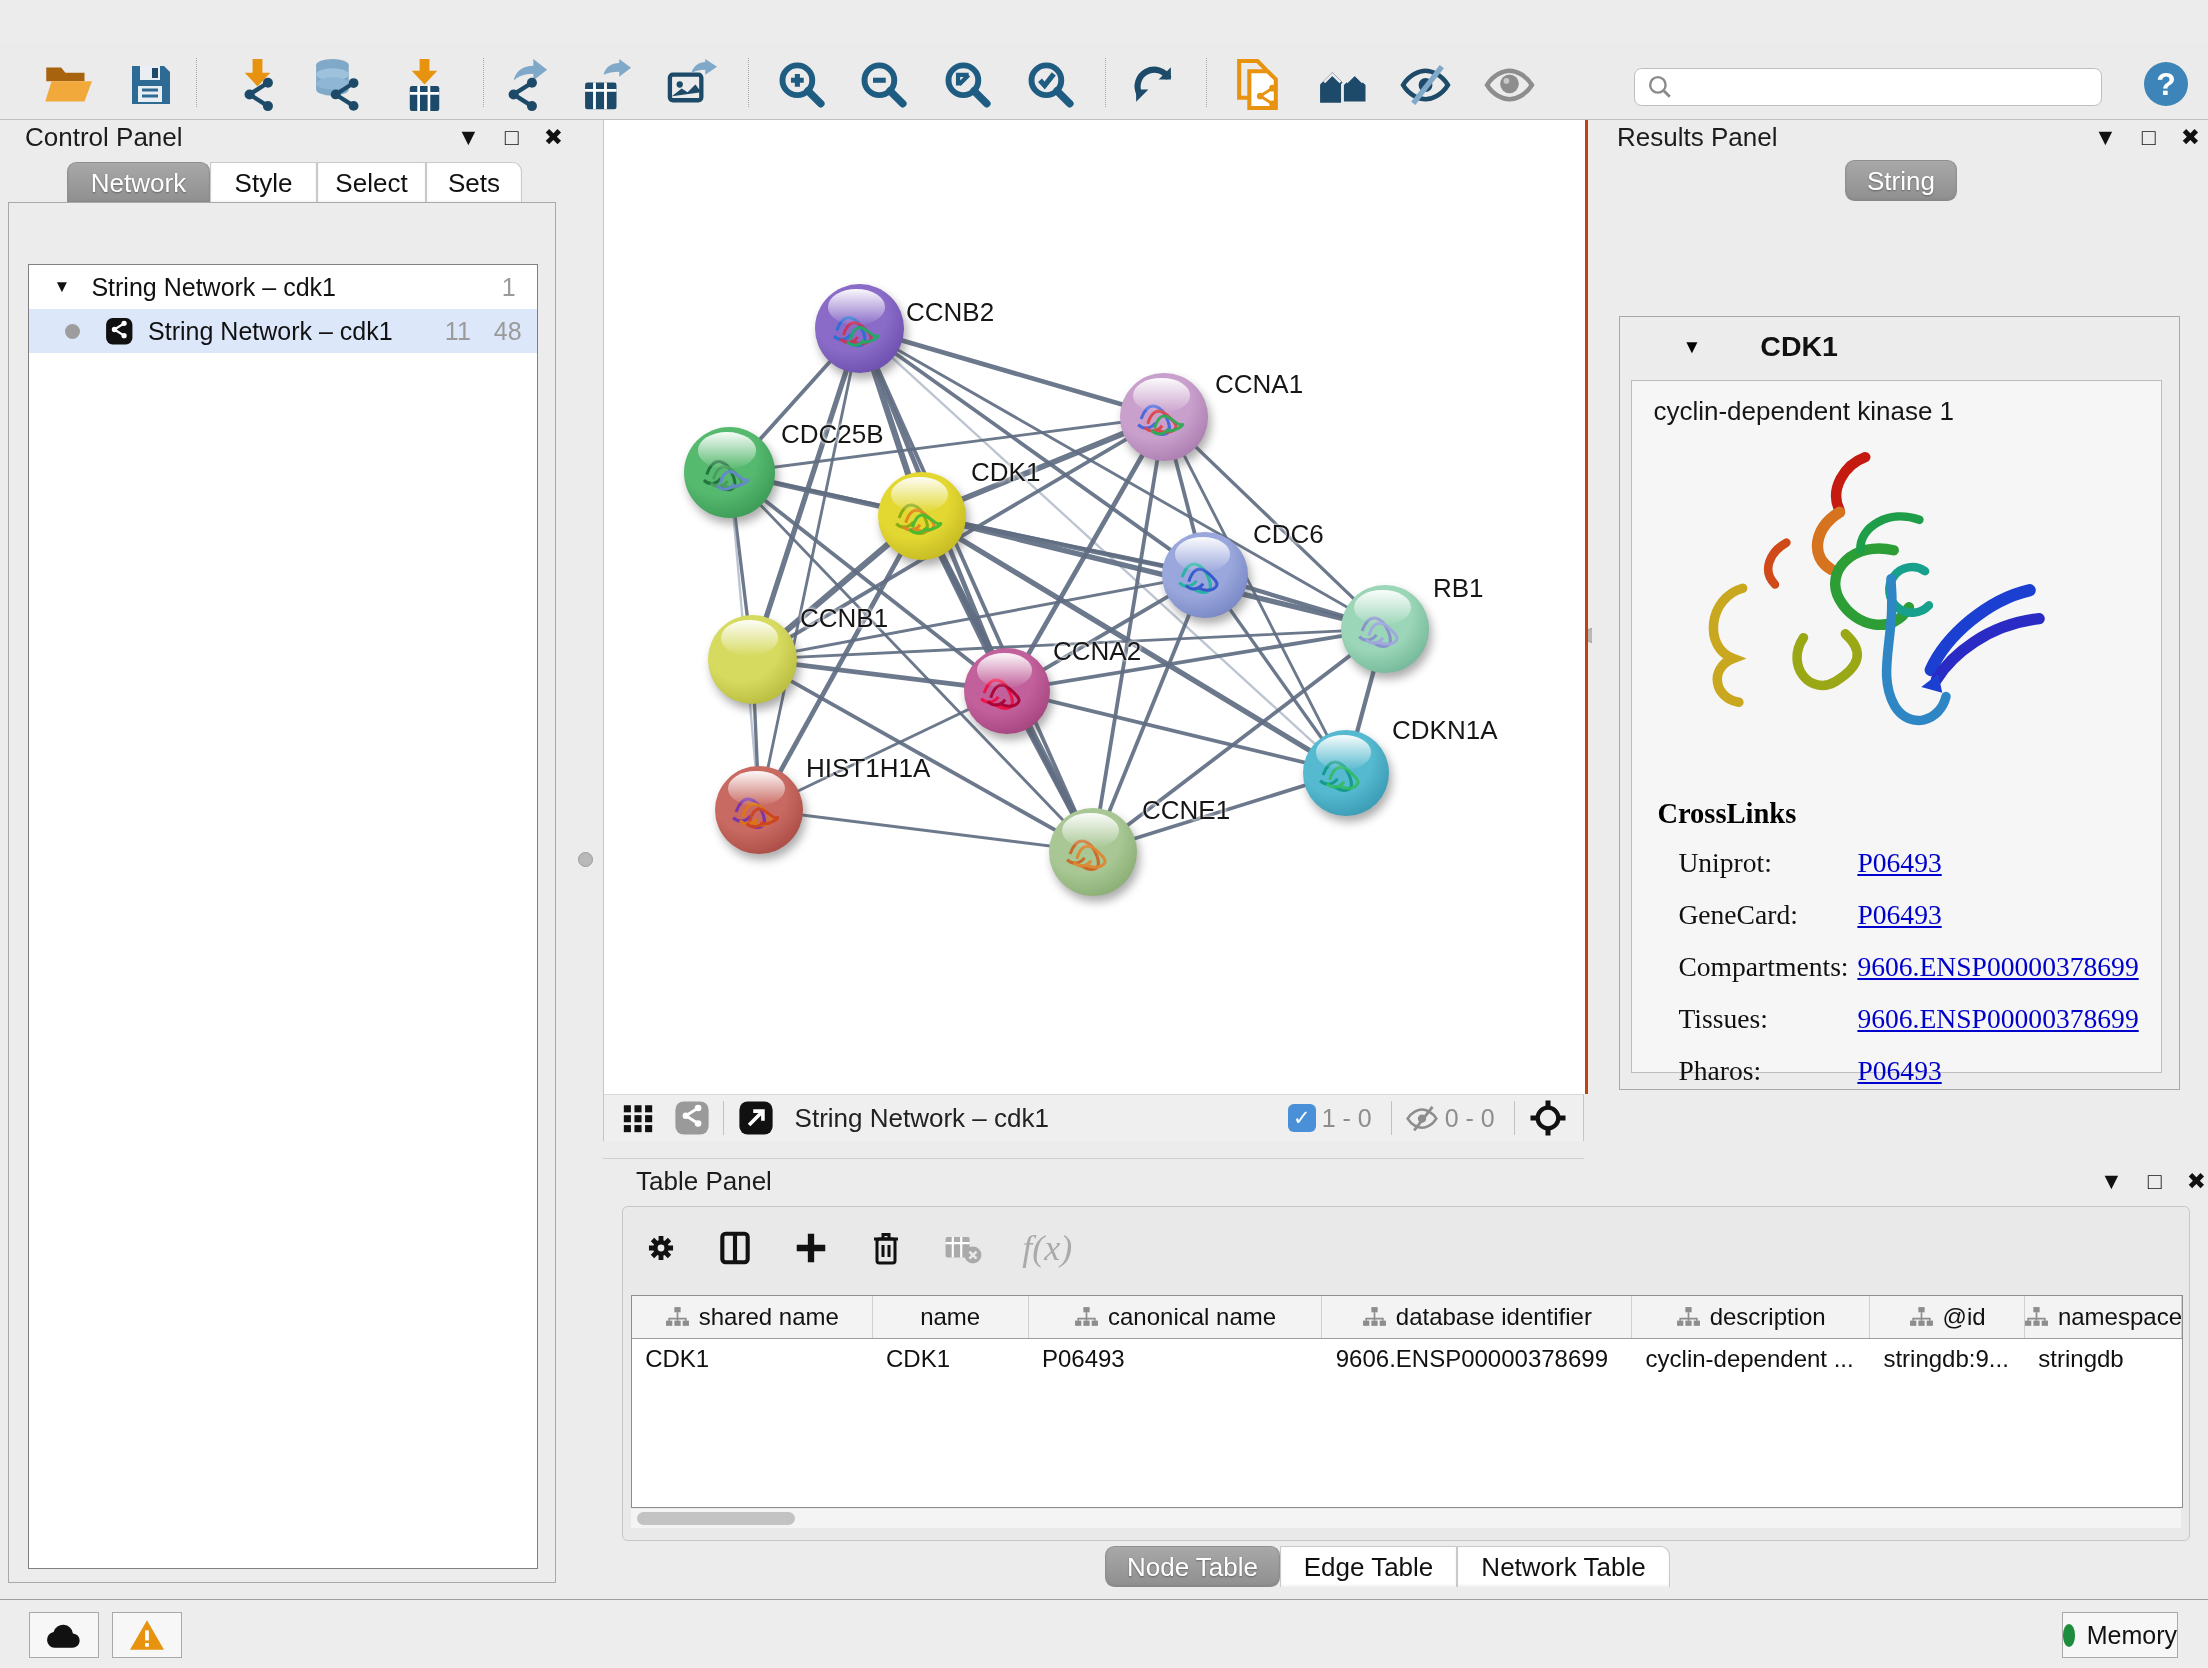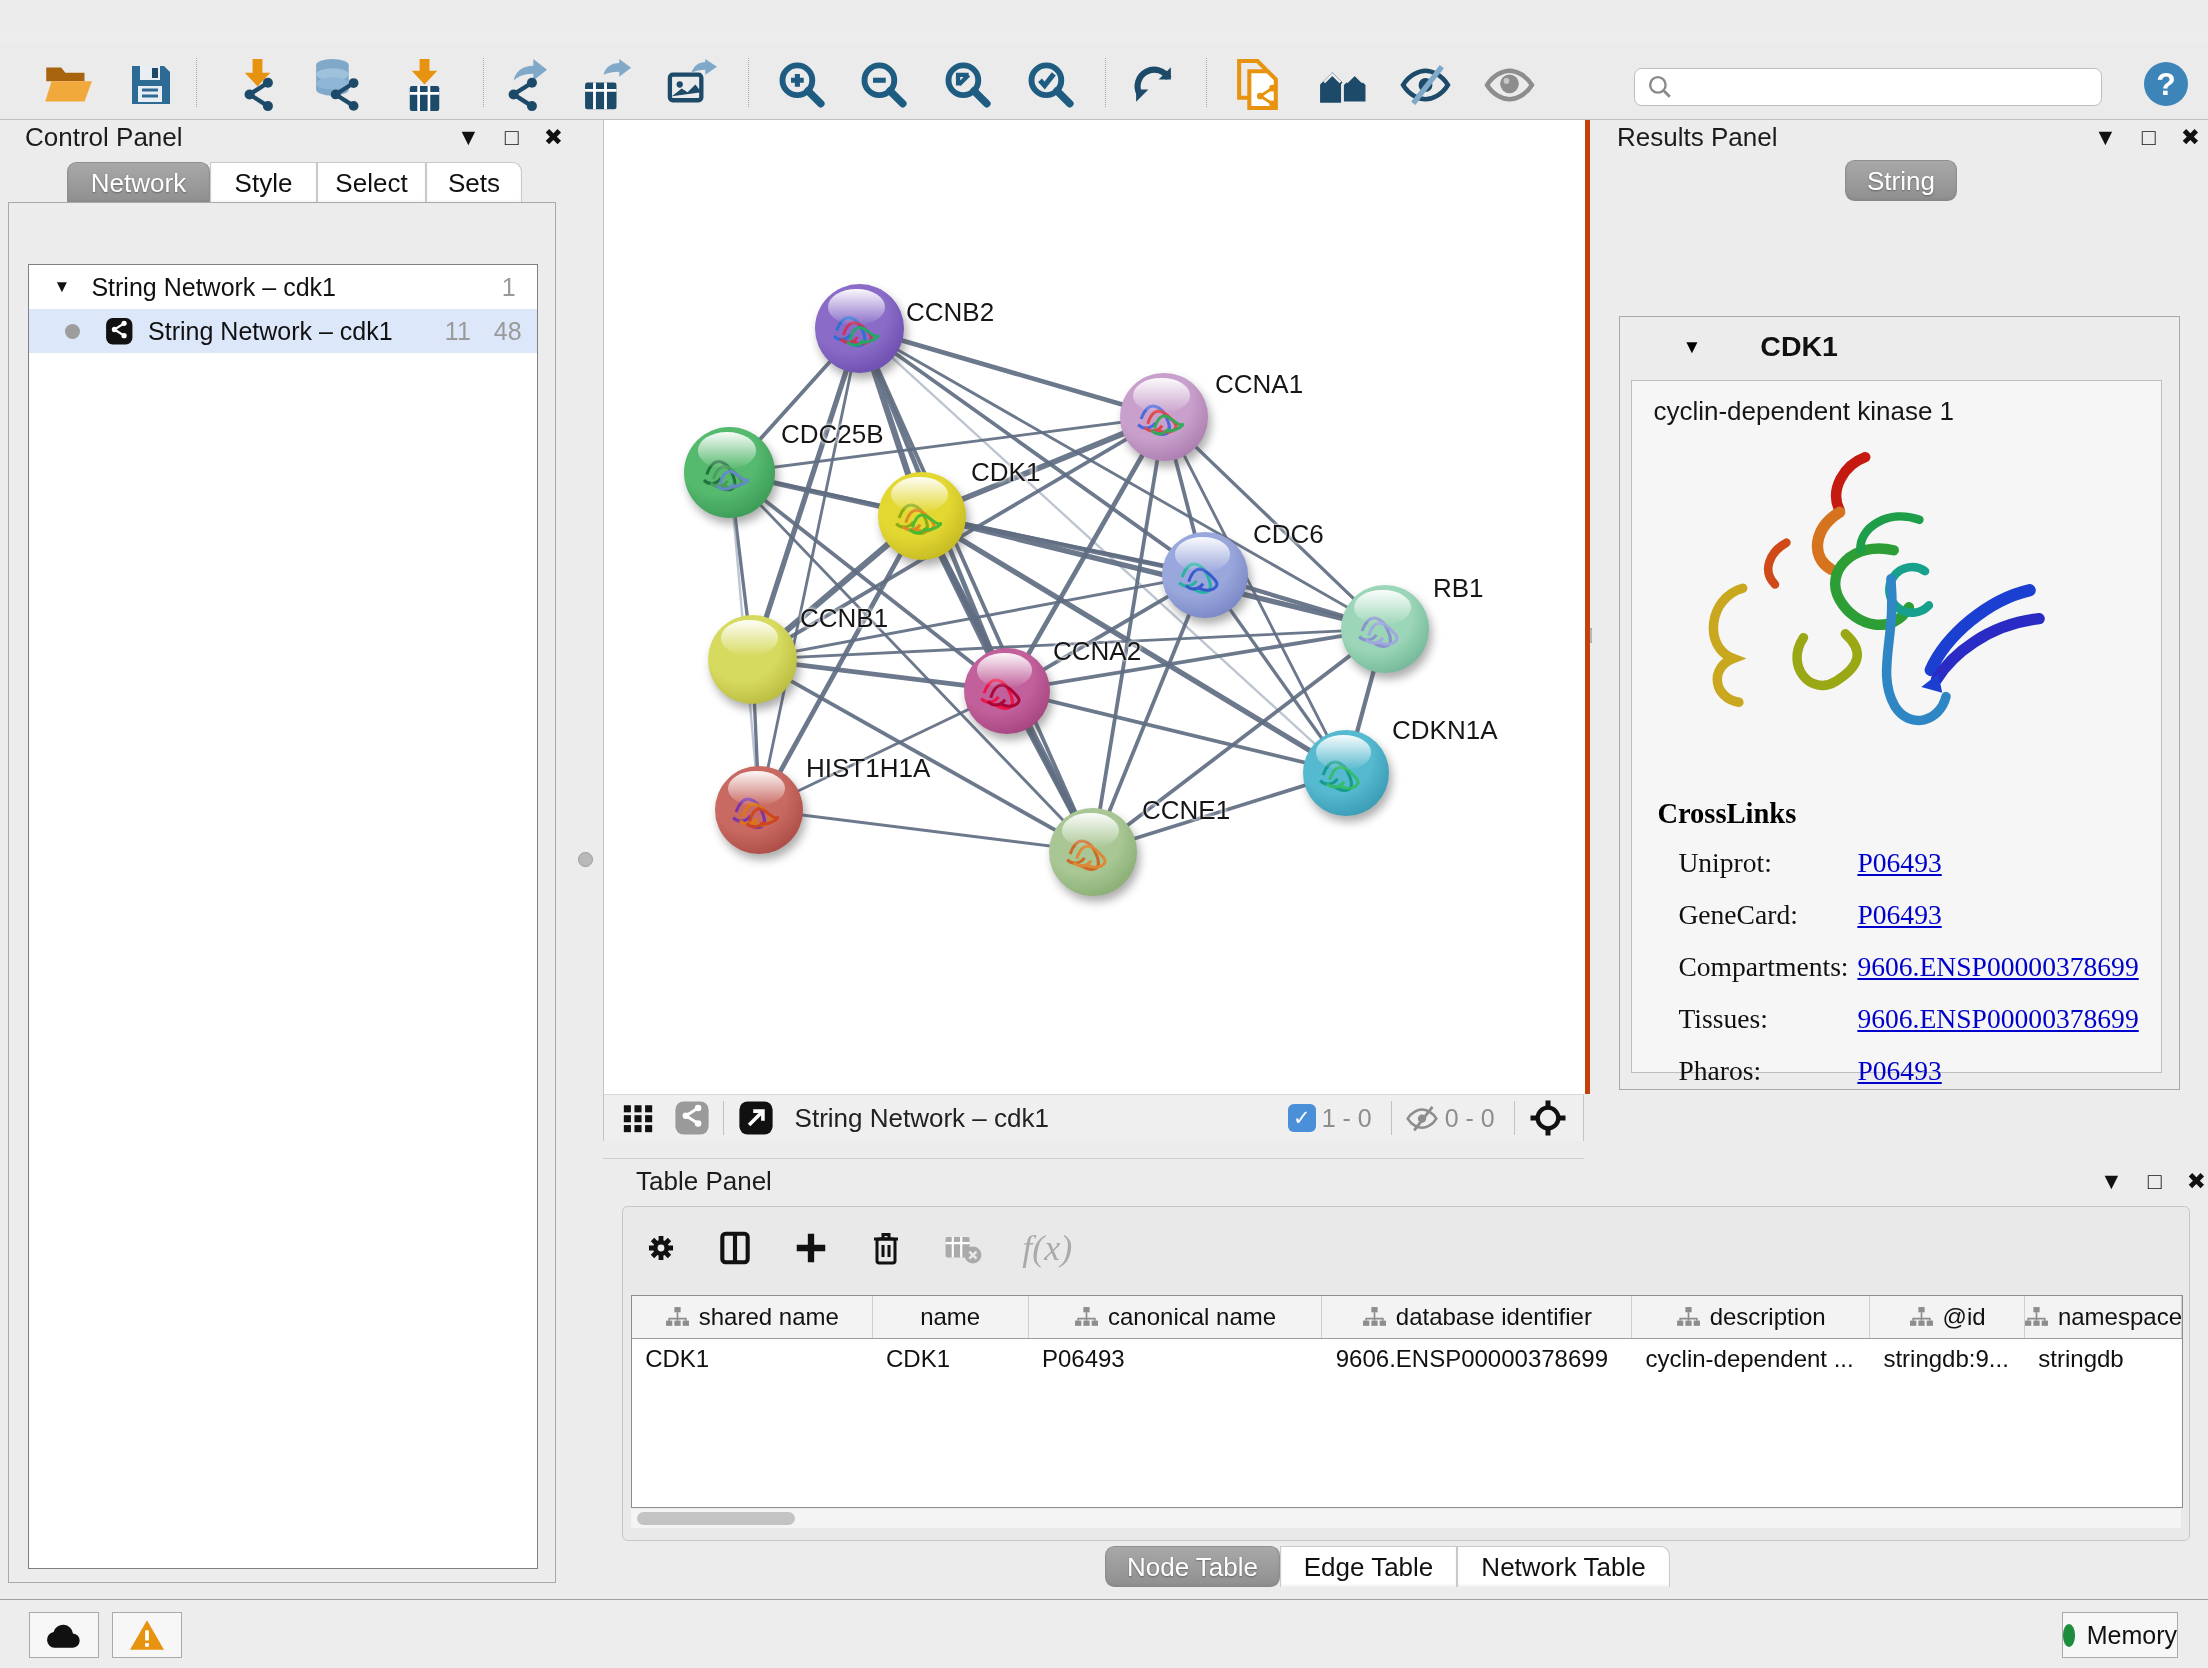--- a/index.html
+++ b/index.html
@@ -35,21 +35,21 @@
   #cp-tabs{left:67px;top:42px;display:flex;}
   #cp-body{left:7.6px;top:82px;width:546px;height:1379px;}
   #cp-treehdr{left:19px;top:15px;width:508px;height:42px;display:flex;align-items:center;}
   #cp-treehdr .hdr-label{flex:1;text-align:center;font-size:25px;color:#111;}
   #net-tree{left:19px;top:61px;width:508px;height:1303px;background:#fff;border:1.9px solid #808080;}
   .tree-row{height:44px;display:flex;align-items:center;font-size:25px;color:#111;}
   .tree-row .cnt{color:#9a9a9a;margin-left:auto;}
   .tree-row.sel{background:#dce8fa;}
   
   #net-area{left:603px;top:120px;width:981px;height:974px;background:#fff;
-            border-left:1px solid #c4c4c4;border-right:5px solid #c2410c;}
+            border-left:1px solid #c4c4c4;border-right:3px solid #c2410c;}
   #net-svg{left:0;top:0;}
   .node{position:absolute;border-radius:50%;overflow:hidden;}
   .node .gloss{position:absolute;left:15%;top:6%;width:64%;height:40%;border-radius:50%;
                background:linear-gradient(rgba(255,255,255,.95),rgba(255,255,255,.02));}
   .node-label{position:absolute;font-size:26px;color:#161616;white-space:nowrap;
               text-shadow:0 0 3.8px #fff,0 0 3.8px #fff;}
   #net-toolbar{left:603px;top:1094px;width:981px;height:48px;background:#efefef;
                border:1px solid #c4c4c4;border-top:1px solid #d8d8d8;display:flex;align-items:center;box-sizing:border-box;}
   #net-toolbar .t-title{font-size:26px;color:#222;margin-left:21px;}
   #net-toolbar .cnt-txt{font-size:25px;color:#8d8d8d;margin:0 5.7px;}

